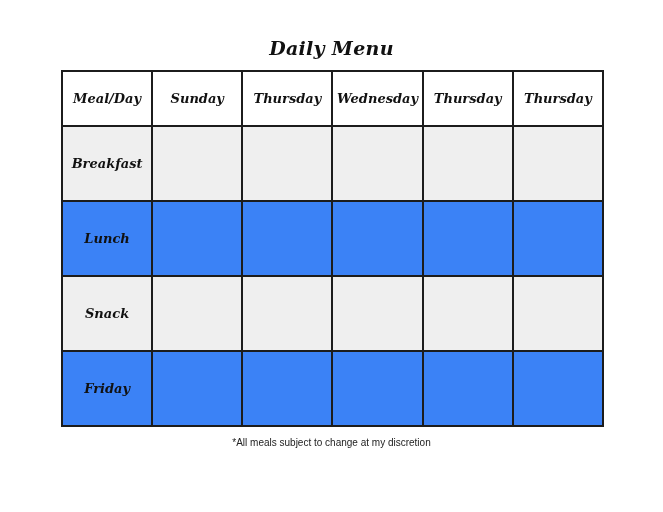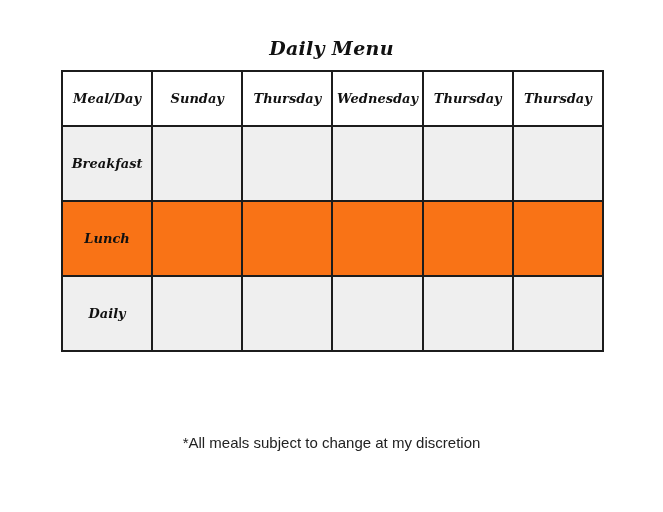--- a/index.html
+++ b/index.html
@@ -38,34 +38,34 @@
     text-align: center;
     color: #111111;
   }
   table.menu thead tr { height: 55px; }
   table.menu thead th {
     font-size: 13px;
     font-weight: bold;
     font-style: italic;
     background: #ffffff;
   }
-  table.menu tbody tr { height: 75px; background: #f97316; }
+  table.menu tbody tr { height: 75px; background: #3b82f6; }
   table.menu tbody tr:nth-child(odd) { background: #efefef; }
   table.menu tbody th {
     font-size: 13px;
     font-weight: bold;
     font-style: italic;
     margin-left: 32px;
   }
   .footnotes {
     position: absolute;
     top: 429px; left: 0; width: 663px;
     text-align: center;
     font-family: "Liberation Sans", sans-serif;
-    font-size: 15px;
+    font-size: 10px;
     line-height: 12px;
     color: #222222;
   }
 </style>
 </head>
 <body>
 
 <div class="page">
 
   <div class="title">Daily Menu</div>
@@ -92,21 +92,29 @@
       </tr>
       <tr>
         <th>Lunch</th>
         <td></td>
         <td></td>
         <td></td>
         <td></td>
         <td></td>
       </tr>
       <tr>
-        <th>Daily</th>
+        <th>Snack</th>
+        <td></td>
+        <td></td>
+        <td></td>
+        <td></td>
+        <td></td>
+      </tr>
+      <tr>
+        <th>Friday</th>
         <td></td>
         <td></td>
         <td></td>
         <td></td>
         <td></td>
       </tr>
     </tbody>
   </table>
 
   <div class="footnotes">

